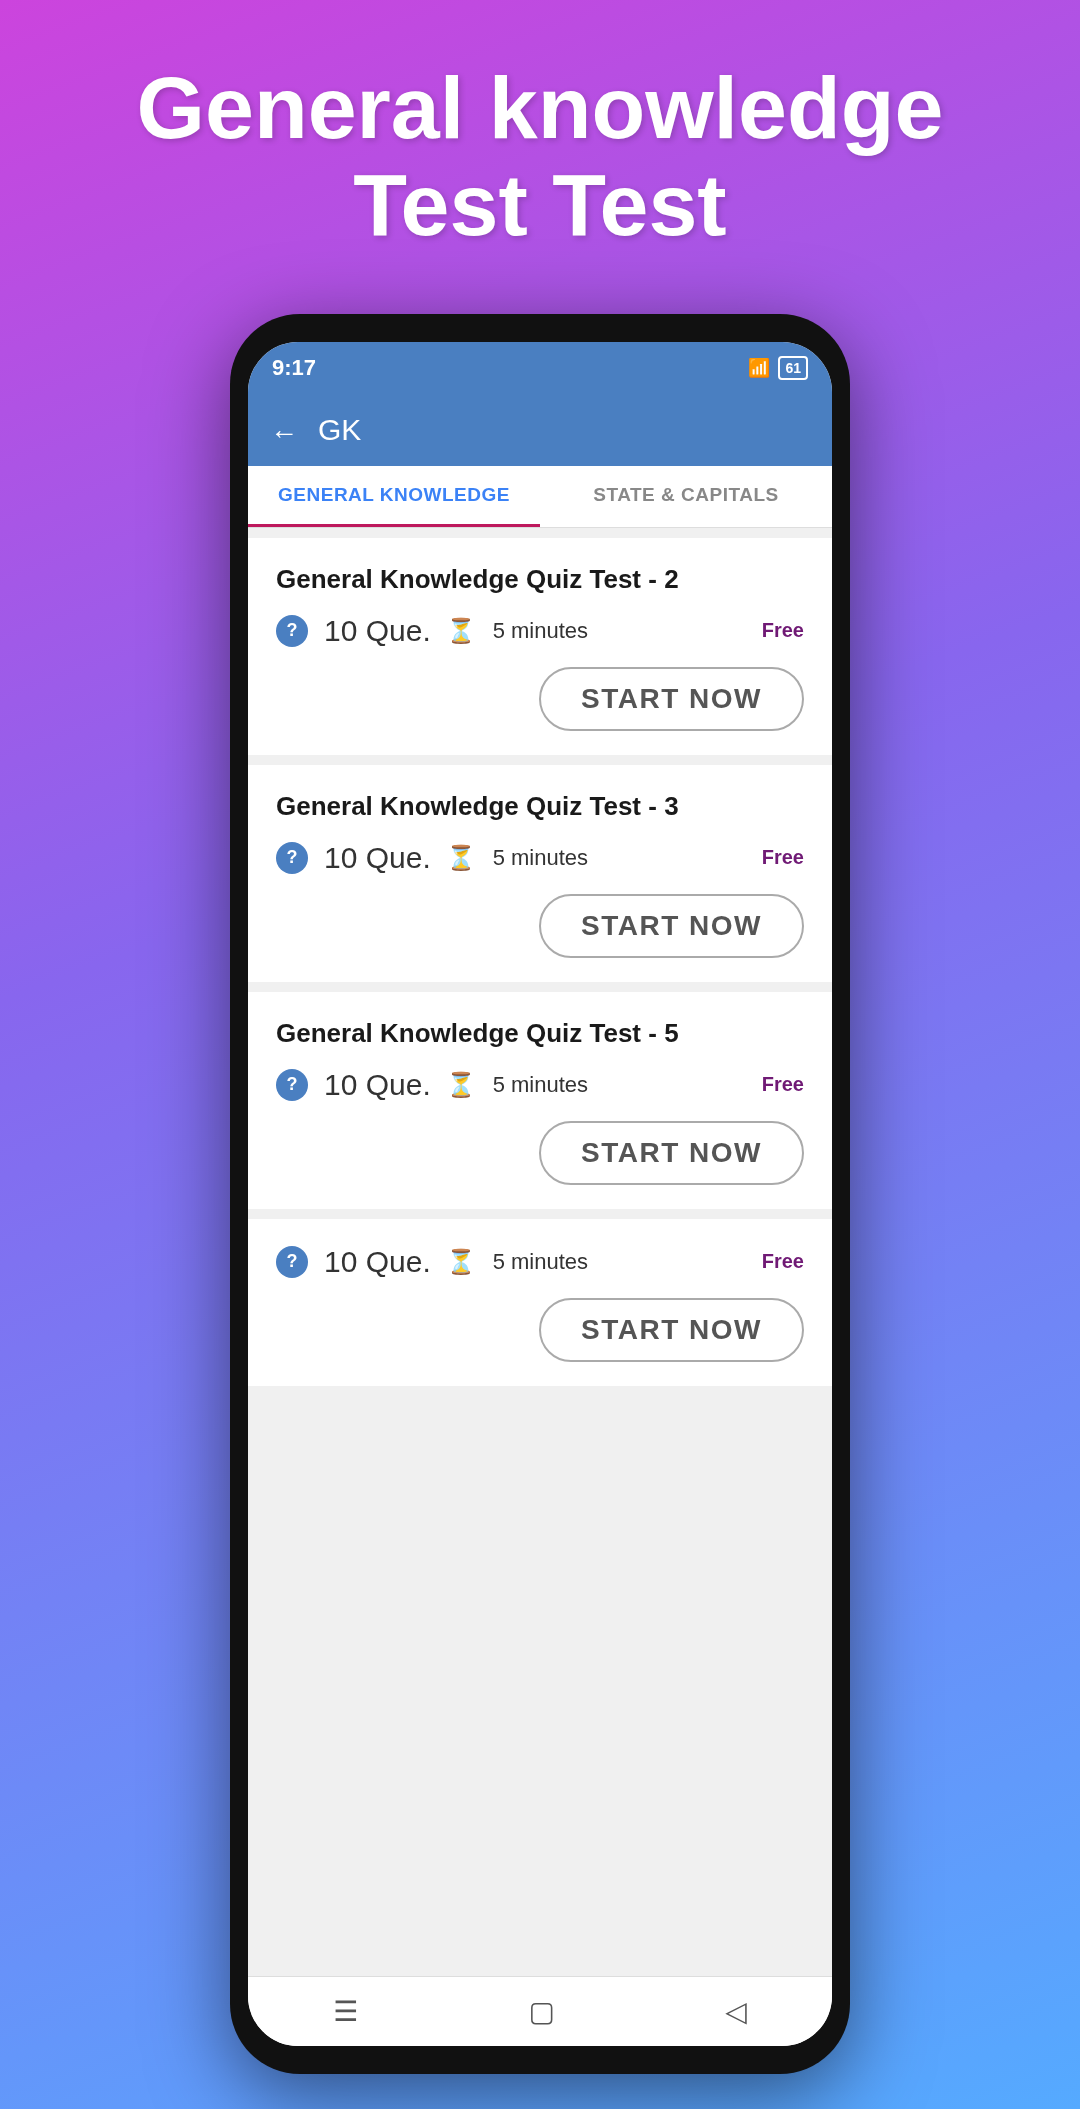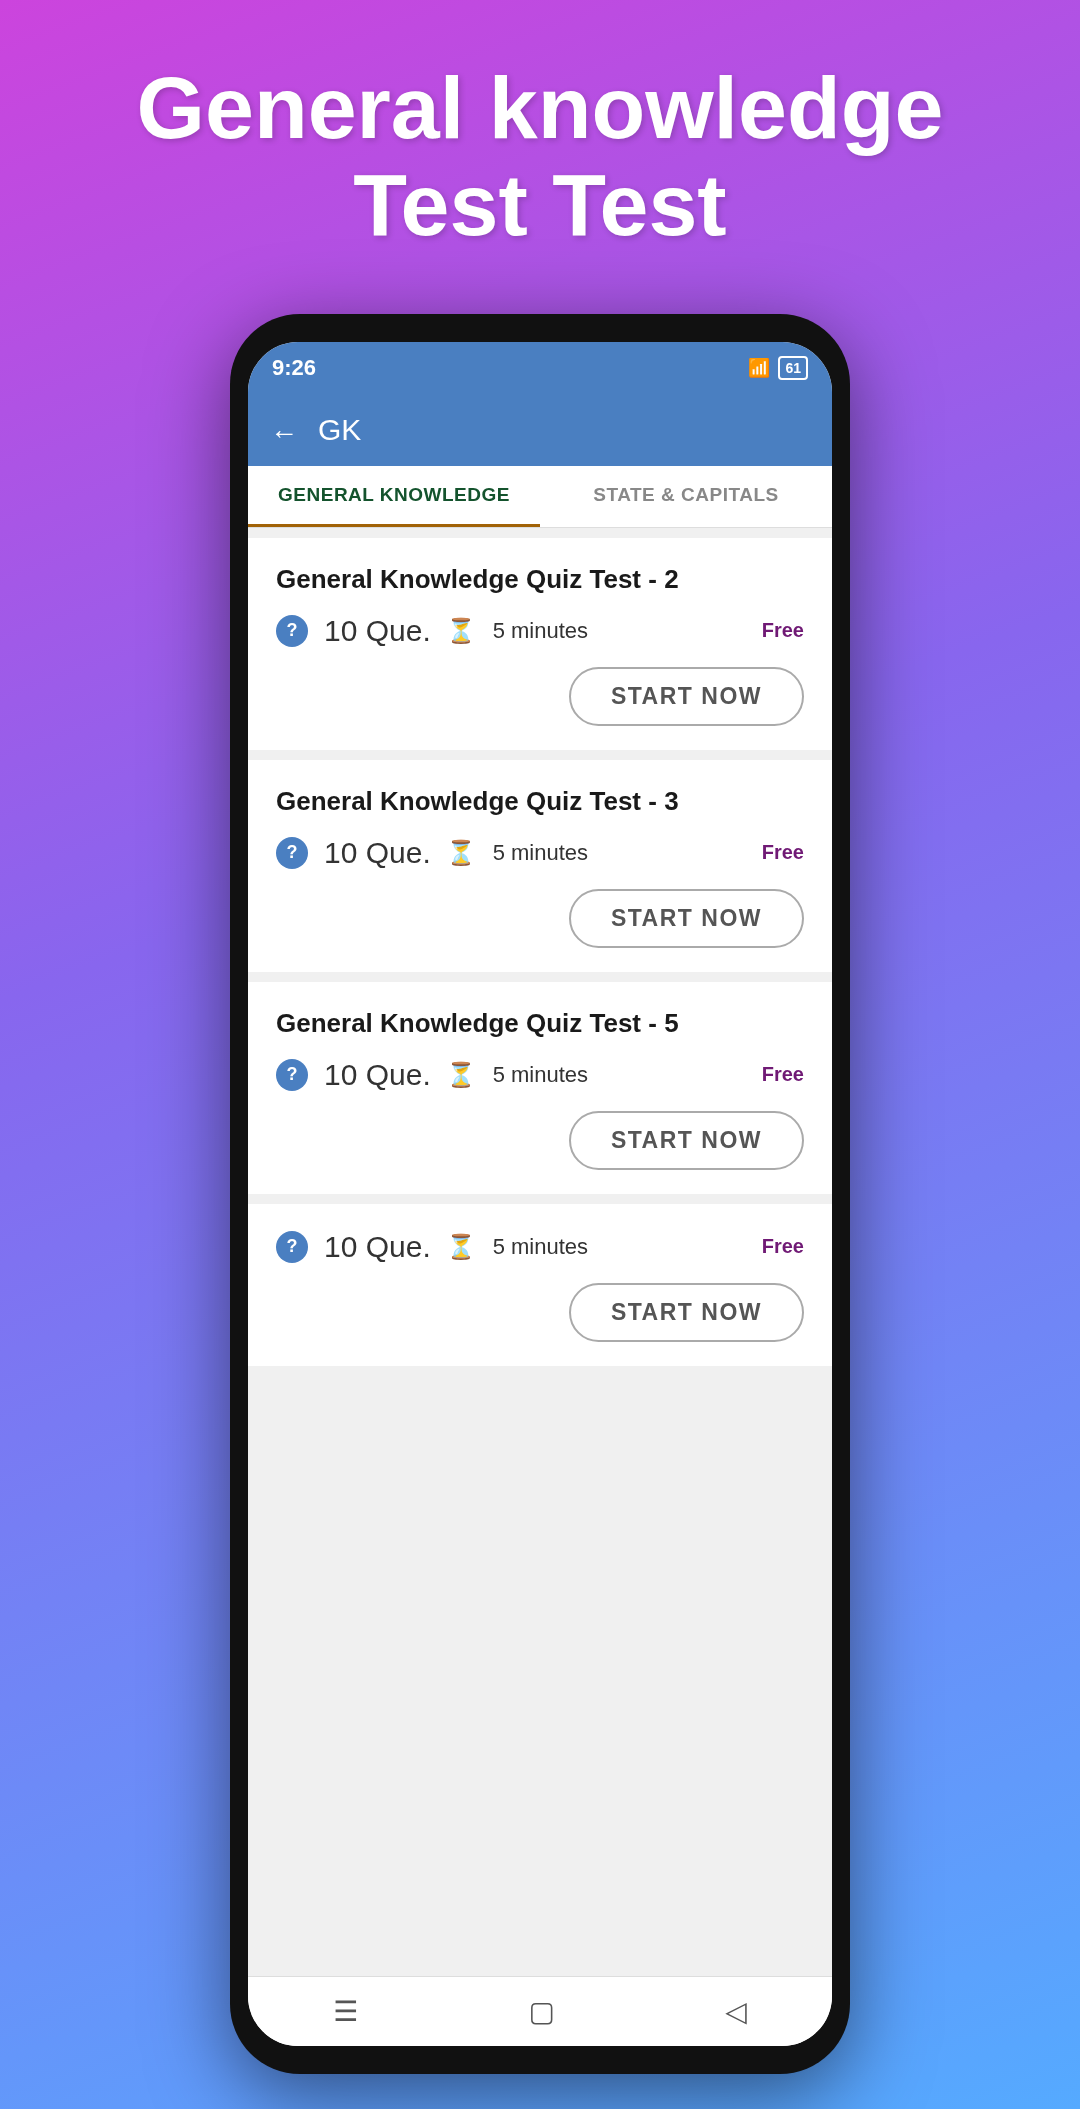--- a/index.html
+++ b/index.html
@@ -115,22 +115,22 @@
       text-align: center;
       padding: 18px 10px;
       font-size: 19px;
       font-weight: 700;
       letter-spacing: 0.5px;
       cursor: pointer;
       color: #888;
     }
 
     .tab.active {
-      color: #14532d;
-      border-bottom: 3px solid #a16207;
+      color: #3b82f6;
+      border-bottom: 3px solid #be185d;
     }
 
     
     .scroll-content {
       flex: 1;
       overflow-y: auto;
       background: #f0f0f0;
       display: flex;
       flex-direction: column;
       gap: 10px;
@@ -194,21 +194,21 @@
 
     .start-btn-row {
       display: flex;
       justify-content: flex-end;
     }
 
     .start-btn {
       border: 2px solid #aaa;
       border-radius: 40px;
       padding: 14px 40px;
-      font-size: 23px;
+      font-size: 28px;
       font-weight: 700;
       letter-spacing: 1.5px;
       color: #555;
       background: white;
       cursor: pointer;
       text-transform: uppercase;
     }
 
     
     .bottom-nav {
@@ -228,21 +228,21 @@
   </style>
 </head>
 <body>
 
 <h1 class="hero-title">General knowledge Test Test</h1>
 
 <div class="phone-wrapper">
   <div class="phone-screen">
 
     <div class="status-bar">
-      <span class="status-time">9:26</span>
+      <span class="status-time">9:17</span>
       <div class="status-icons">
         <span>📶</span>
         <span class="status-icon-box">61</span>
       </div>
     </div>
 
     <div class="app-bar">
       <span class="back-arrow">←</span>
       <span class="app-bar-title">GK</span>
     </div>

